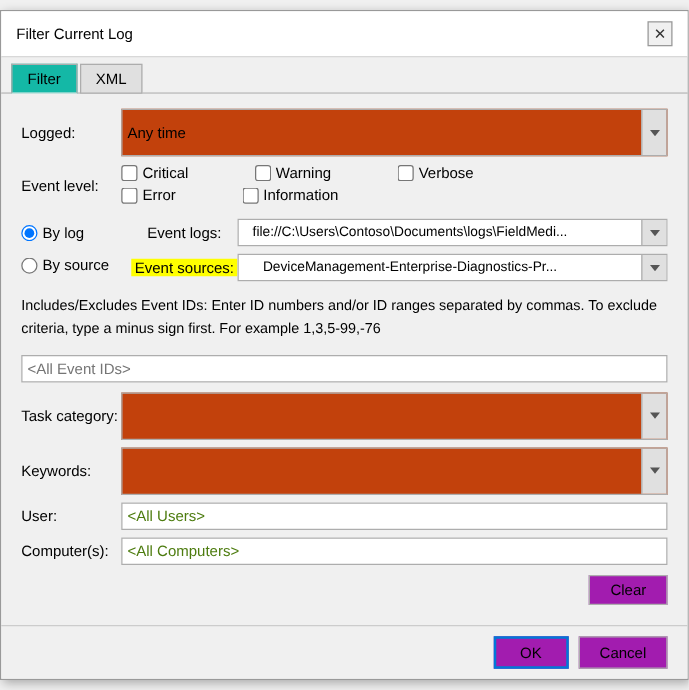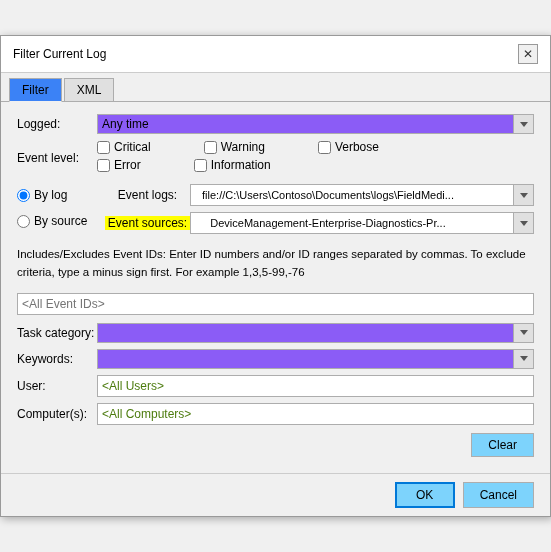--- a/index.html
+++ b/index.html
@@ -56,21 +56,21 @@
       border: 1px solid #adadad;
       background: #f0f0f0;
       cursor: pointer;
       font-size: 12px;
       margin-right: 2px;
       border-bottom: none;
       position: relative;
       top: 1px;
     }
     .tab.active {
-      background: #3b82f6;
+      background: #14b8a6;
       border-bottom: 1px solid #f0f0f0;
       z-index: 1;
       font-weight: 500;
     }
     .tab:not(.active) {
       background: #e0e0e0;
       border-bottom: 1px solid #adadad;
     }
 
     .content {
@@ -91,22 +91,22 @@
     }
     .form-control-area {
       flex: 1;
     }
 
     
     .select-box {
       display: flex;
       align-items: center;
       border: 1px solid #adadad;
-      background: #8b5cf6;
-      height: 20px;
+      background: #c2410c;
+      height: 38px;
       width: 100%;
     }
     .select-box-text {
       flex: 1;
       padding: 0 4px;
       font-size: 12px;
       color: #000;
       line-height: 22px;
     }
     .select-arrow {
@@ -249,21 +249,21 @@
 
     .buttons-row {
       display: flex;
       justify-content: flex-end;
       margin-top: 8px;
       margin-bottom: 4px;
     }
     .btn {
       padding: 4px 16px;
       border: 1px solid #adadad;
-      background: #7dd3fc;
+      background: #a21caf;
       font-size: 12px;
       cursor: pointer;
       min-width: 60px;
     }
     .btn.primary {
       border: 2px solid #0078d7;
       min-width: 60px;
     }
 
     .bottom-buttons {

